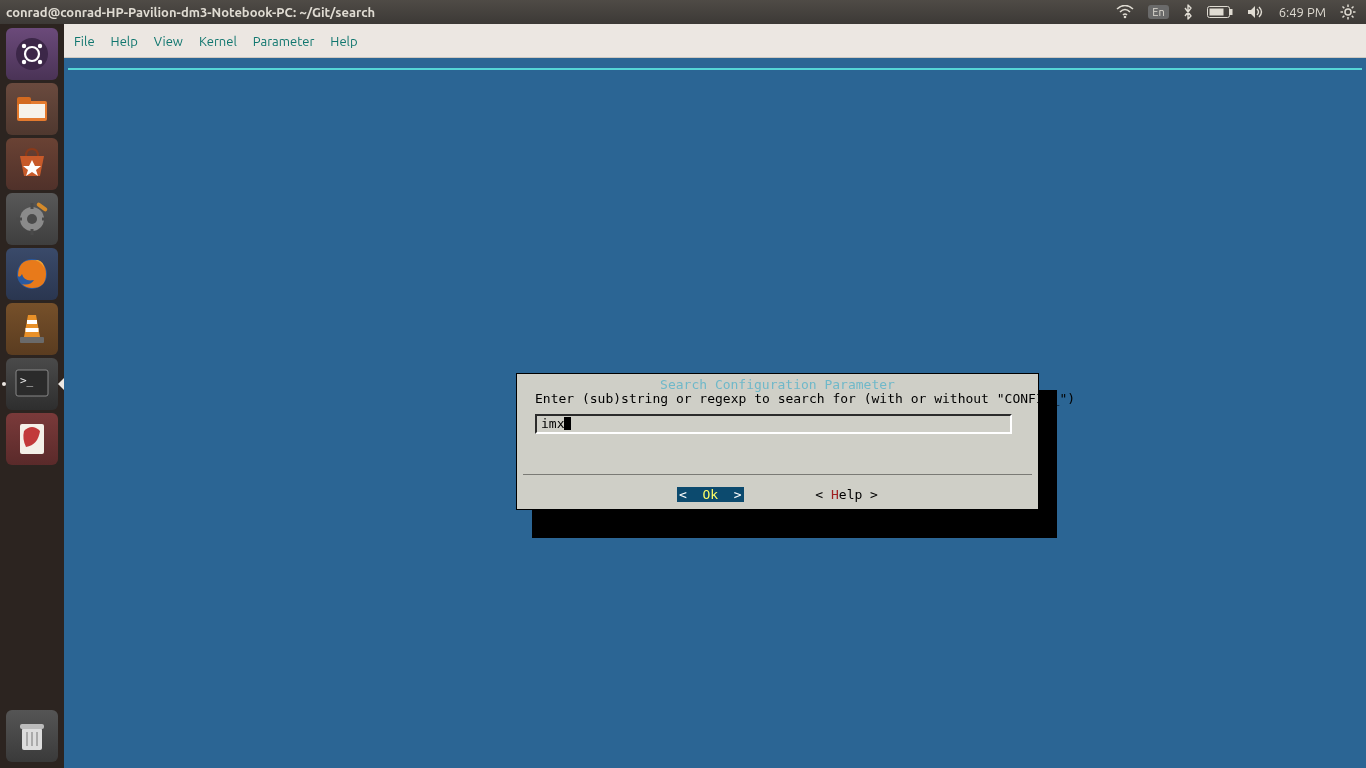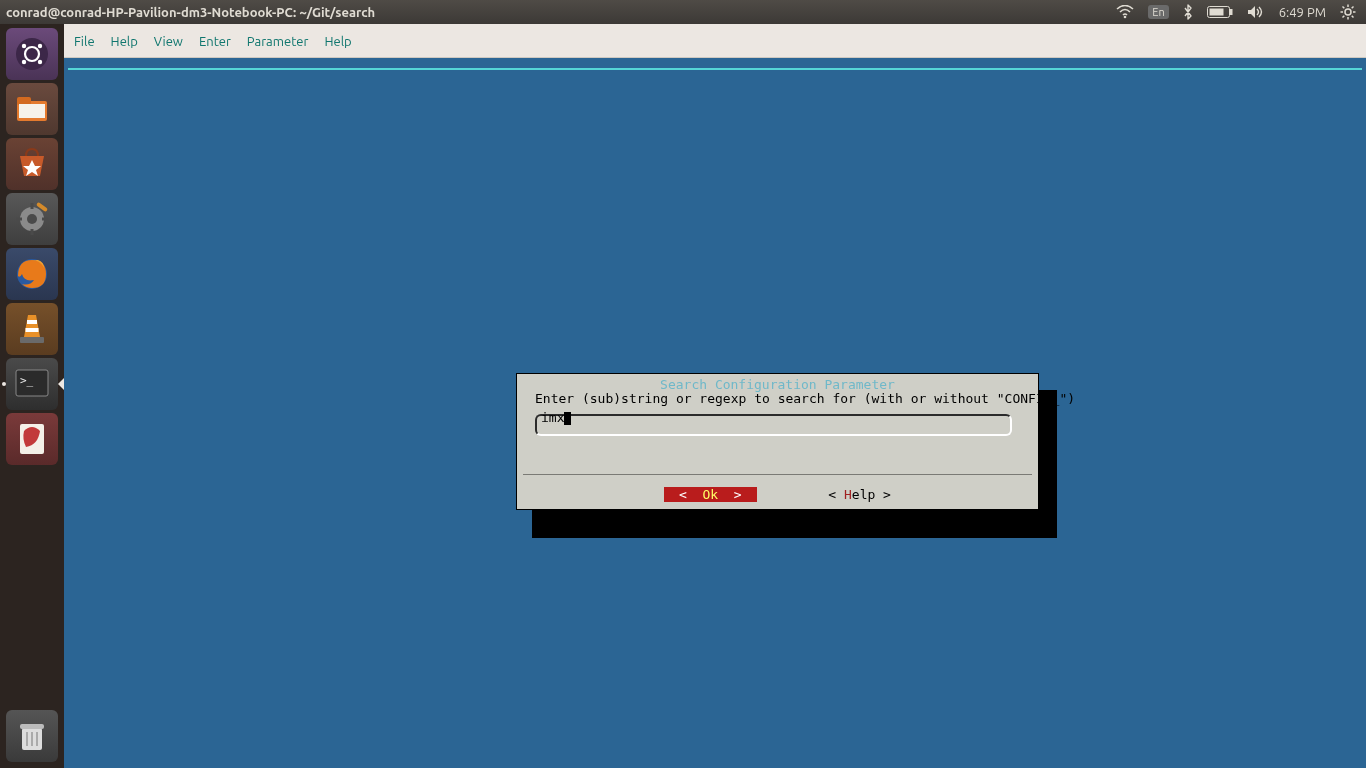--- a/index.html
+++ b/index.html
@@ -81,32 +81,32 @@
   color: #6fb8c9;
 }
 .dialog-prompt {
   position: absolute; top: 18px; left: 18px; right: 18px; text-align: center; white-space: pre;
 }
 .input-box {
   position: absolute; top: 40px; left: 18px; right: 26px; height: 20px;
   background: #cfcfc7;
   border-left: 2px solid #2b2b2b; border-top: 2px solid #2b2b2b;
   border-right: 2px solid #fff; border-bottom: 2px solid #fff;
-  padding: 9px 4px; display: flex; align-items: flex-end; border-radius: 6px;
+  padding: 1px 4px; display: flex; align-items: flex-start;
 }
 .input-text { white-space: pre; color: #000; }
 .cursor-block { width: 7px; height: 13px; background: #000; display:inline-block; }
 .dialog-sep {
   position: absolute; left: 6px; right: 6px; top: 100px; height: 0;
   border-top: 1px solid #7a7a75;
 }
 .dialog-buttons {
   position: absolute; left: 0; right: 0; top: 114px; text-align: center;
 }
-.btn-sel { background: #b91c1c; color: #fff; padding: 0 15px; }
+.btn-sel { background: #0c4a6e; color: #fff; padding: 0 2px; }
 .btn-sel .hot { color: #ffff66; }
 .btn-unsel { color: #000; }
 .btn-unsel .hot { color: #a02020; }
 .btn-gap { display:inline-block; width: 56px; }
 </style>
 </head>
 <body>
 
 <div class="top-panel">
   <div class="title">conrad@conrad-HP-Pavilion-dm3-Notebook-PC: ~/Git/search</div>
@@ -234,21 +234,21 @@
         <line x1="22" y1="18" x2="22" y2="32" stroke="#999" stroke-width="1.5"></line>
         <line x1="27" y1="18" x2="27" y2="32" stroke="#999" stroke-width="1.5"></line>
       </svg>
   </div>
 </div>
 
 <div class="menubar">
   <span class="item">File</span>
   <span class="item">Help</span>
   <span class="item">View</span>
-  <span class="item">Enter</span>
+  <span class="item">Kernel</span>
   <span class="item">Parameter</span>
   <span class="item">Help</span>
 </div>
 
 <div class="terminal">
   <div class="term-hr"></div>
 
   <div class="dialog-shadow"></div>
   <div class="dialog">
     <div class="dialog-title">Search Configuration Parameter</div>

